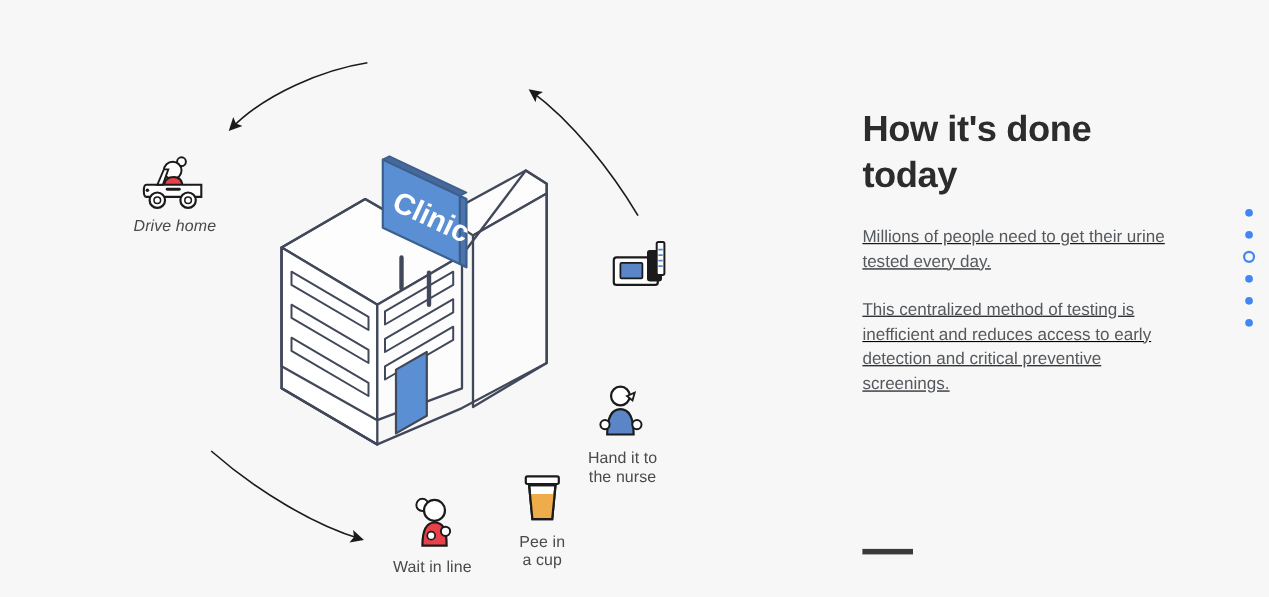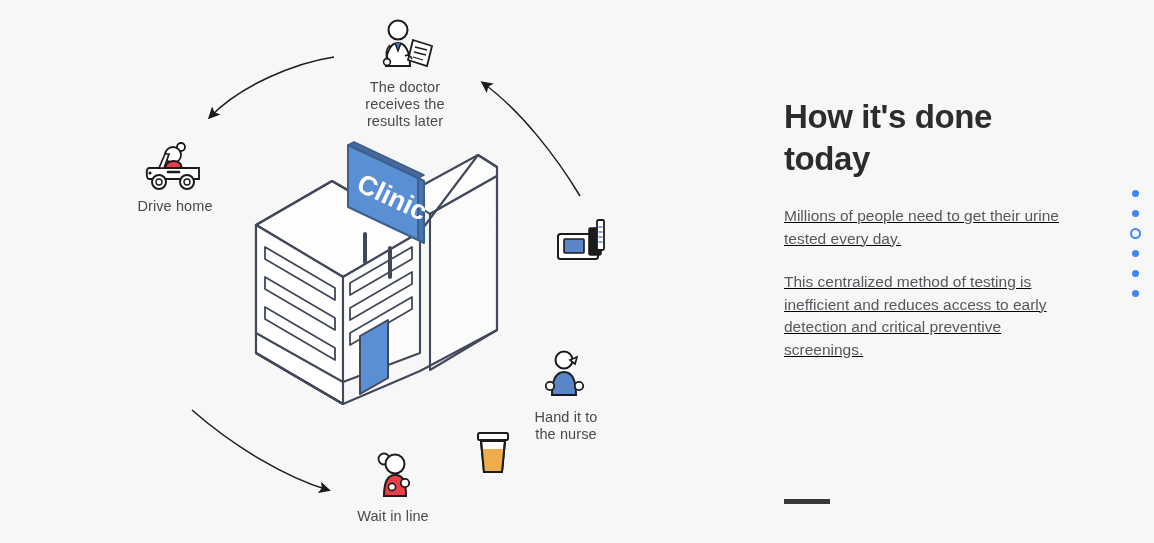--- a/index.html
+++ b/index.html
@@ -45,21 +45,21 @@
     margin-top: 5px;
   }
   .step .step-icon {
     display: block;
     margin: 0 auto;
     height: 56px;
   }
 
   
   #step-doctor      { left: 330px; top: 18px;  }
-  #step-drive-home  { left: 100px;  top: 137px; }
+  #step-drive-home  { left: 84px;  top: 137px; font-style: italic; }
   #step-go-clinic   { left: 90px;  top: 320px; }
   #step-wait-line   { left: 318px; top: 447px; }
   #step-pee-cup     { left: 418px; top: 424px; }
   #step-nurse       { left: 491px; top: 348px; }
   #step-analyzed    { left: 508px; top: 212px; }
 
   
   #text-panel {
     position: absolute;
     left: 784px;
@@ -180,35 +180,20 @@
       <path d="M418,178 L424,181 L424,243 L418,240 Z" fill="#4a74ad" stroke="#3c5f8c"></path>
 
       <path d="M348,145 L418,178 L418,240 L348,207 Z" fill="#5b8fd4" stroke="#3c5f8c" stroke-width="2"></path>
 
       <path d="M348,145 L354,142 L424,175 L418,178 Z" fill="#46699c" stroke="#3c5f8c" stroke-width="1.6"></path>
     </g>
 
     <text x="355" y="190" transform="rotate(25 355 190)" font-family="Liberation Sans, sans-serif" font-size="27" font-weight="bold" fill="#ffffff" id="clinic-sign-label">Clinic</text>
   </svg>
 
-  <div class="step" id="step-doctor">
-    <svg class="step-icon" width="66" height="56" viewBox="0 0 66 56">
-      <circle cx="26" cy="12" r="9.5" fill="#fff" stroke="#1b1b1b" stroke-width="2"></circle>
-      <path d="M14,48 C14,33 19,25 26,25 C33,25 38,33 38,48 Z" fill="#fff" stroke="#1b1b1b" stroke-width="2"></path>
-      <path d="M23,25 L26,33 L29,25" fill="#4a74ad" stroke="#1b1b1b" stroke-width="1.4"></path>
-      <path d="M18,27 C14,31 13,37 16,41" fill="none" stroke="#1b1b1b" stroke-width="1.6"></path>
-      <circle cx="15" cy="44" r="3.4" fill="#fff" stroke="#1b1b1b" stroke-width="1.6"></circle>
-      <path d="M41,22 L60,28 L55,48 L36,42 Z" fill="#fff" stroke="#1b1b1b" stroke-width="1.8"></path>
-      <path d="M43,29 L55,32 M42,34 L54,37 M41,39 L51,42" stroke="#1b1b1b" stroke-width="1.3"></path>
-      <path d="M33,38 C36,36 39,38 40,41" fill="none" stroke="#1b1b1b" stroke-width="1.6"></path>
-    </svg>
-    <span class="step-label">The doctor
-receives the
-results later</span>
-  </div>
 
   <div class="step" id="step-drive-home">
     <svg class="step-icon" width="80" height="56" viewBox="0 0 80 56">
       <circle cx="46" cy="10" r="4" fill="#fff" stroke="#1b1b1b" stroke-width="1.8"></circle>
       <circle cx="38" cy="18" r="8" fill="#fff" stroke="#1b1b1b" stroke-width="1.8"></circle>
       <path d="M30,34 C30,26 34,24 39,24 C44,24 47,27 47,34 Z" fill="#e8414a" stroke="#1b1b1b" stroke-width="1.8"></path>
       <path d="M14,31 L64,31 L64,42 L14,42 C11,42 11,31 14,31 Z" fill="#fff" stroke="#1b1b1b" stroke-width="1.9"></path>
       <path d="M24,31 L30,17 L34,17 L29,31 Z" fill="#fff" stroke="#1b1b1b" stroke-width="1.7"></path>
       <path d="M33,35 L44,35" stroke="#1b1b1b" stroke-width="2.6" stroke-linecap="round"></path>
       <circle cx="24" cy="45" r="7" fill="#fff" stroke="#1b1b1b" stroke-width="2"></circle>
@@ -232,20 +217,22 @@
     <span class="step-label">Wait in line</span>
   </div>
 
   <div class="step" id="step-pee-cup">
     <svg class="step-icon" width="50" height="56" viewBox="0 0 50 56">
       <rect x="10" y="9" width="30" height="7" rx="1.5" fill="#fff" stroke="#1b1b1b" stroke-width="2"></rect>
       <path d="M13,17 L37,17 L34,48 L16,48 Z" fill="#fff" stroke="#1b1b1b" stroke-width="2"></path>
       <path d="M14.3,25 L35.7,25 L34,48 L16,48 Z" fill="#eeac4a" stroke="none"></path>
       <path d="M13,17 L37,17 L34,48 L16,48 Z" fill="none" stroke="#1b1b1b" stroke-width="2"></path>
     </svg>
+    <span class="step-label">Pee in
+a cup</span>
   </div>
 
   <div class="step" id="step-nurse">
     <svg class="step-icon" width="58" height="56" viewBox="0 0 58 56">
       <circle cx="27" cy="12" r="8.5" fill="#fff" stroke="#1b1b1b" stroke-width="2"></circle>
       <path d="M33,12 L40,9 L38,16 Z" fill="#fff" stroke="#1b1b1b" stroke-width="1.7"></path>
       <path d="M15,47 C15,31 19,24 27,24 C35,24 39,31 39,47 Z" fill="#5a86c8" stroke="#1b1b1b" stroke-width="2"></path>
       <circle cx="13" cy="38" r="4.2" fill="#fff" stroke="#1b1b1b" stroke-width="1.8"></circle>
       <circle cx="42" cy="38" r="4.2" fill="#fff" stroke="#1b1b1b" stroke-width="1.8"></circle>
     </svg>

